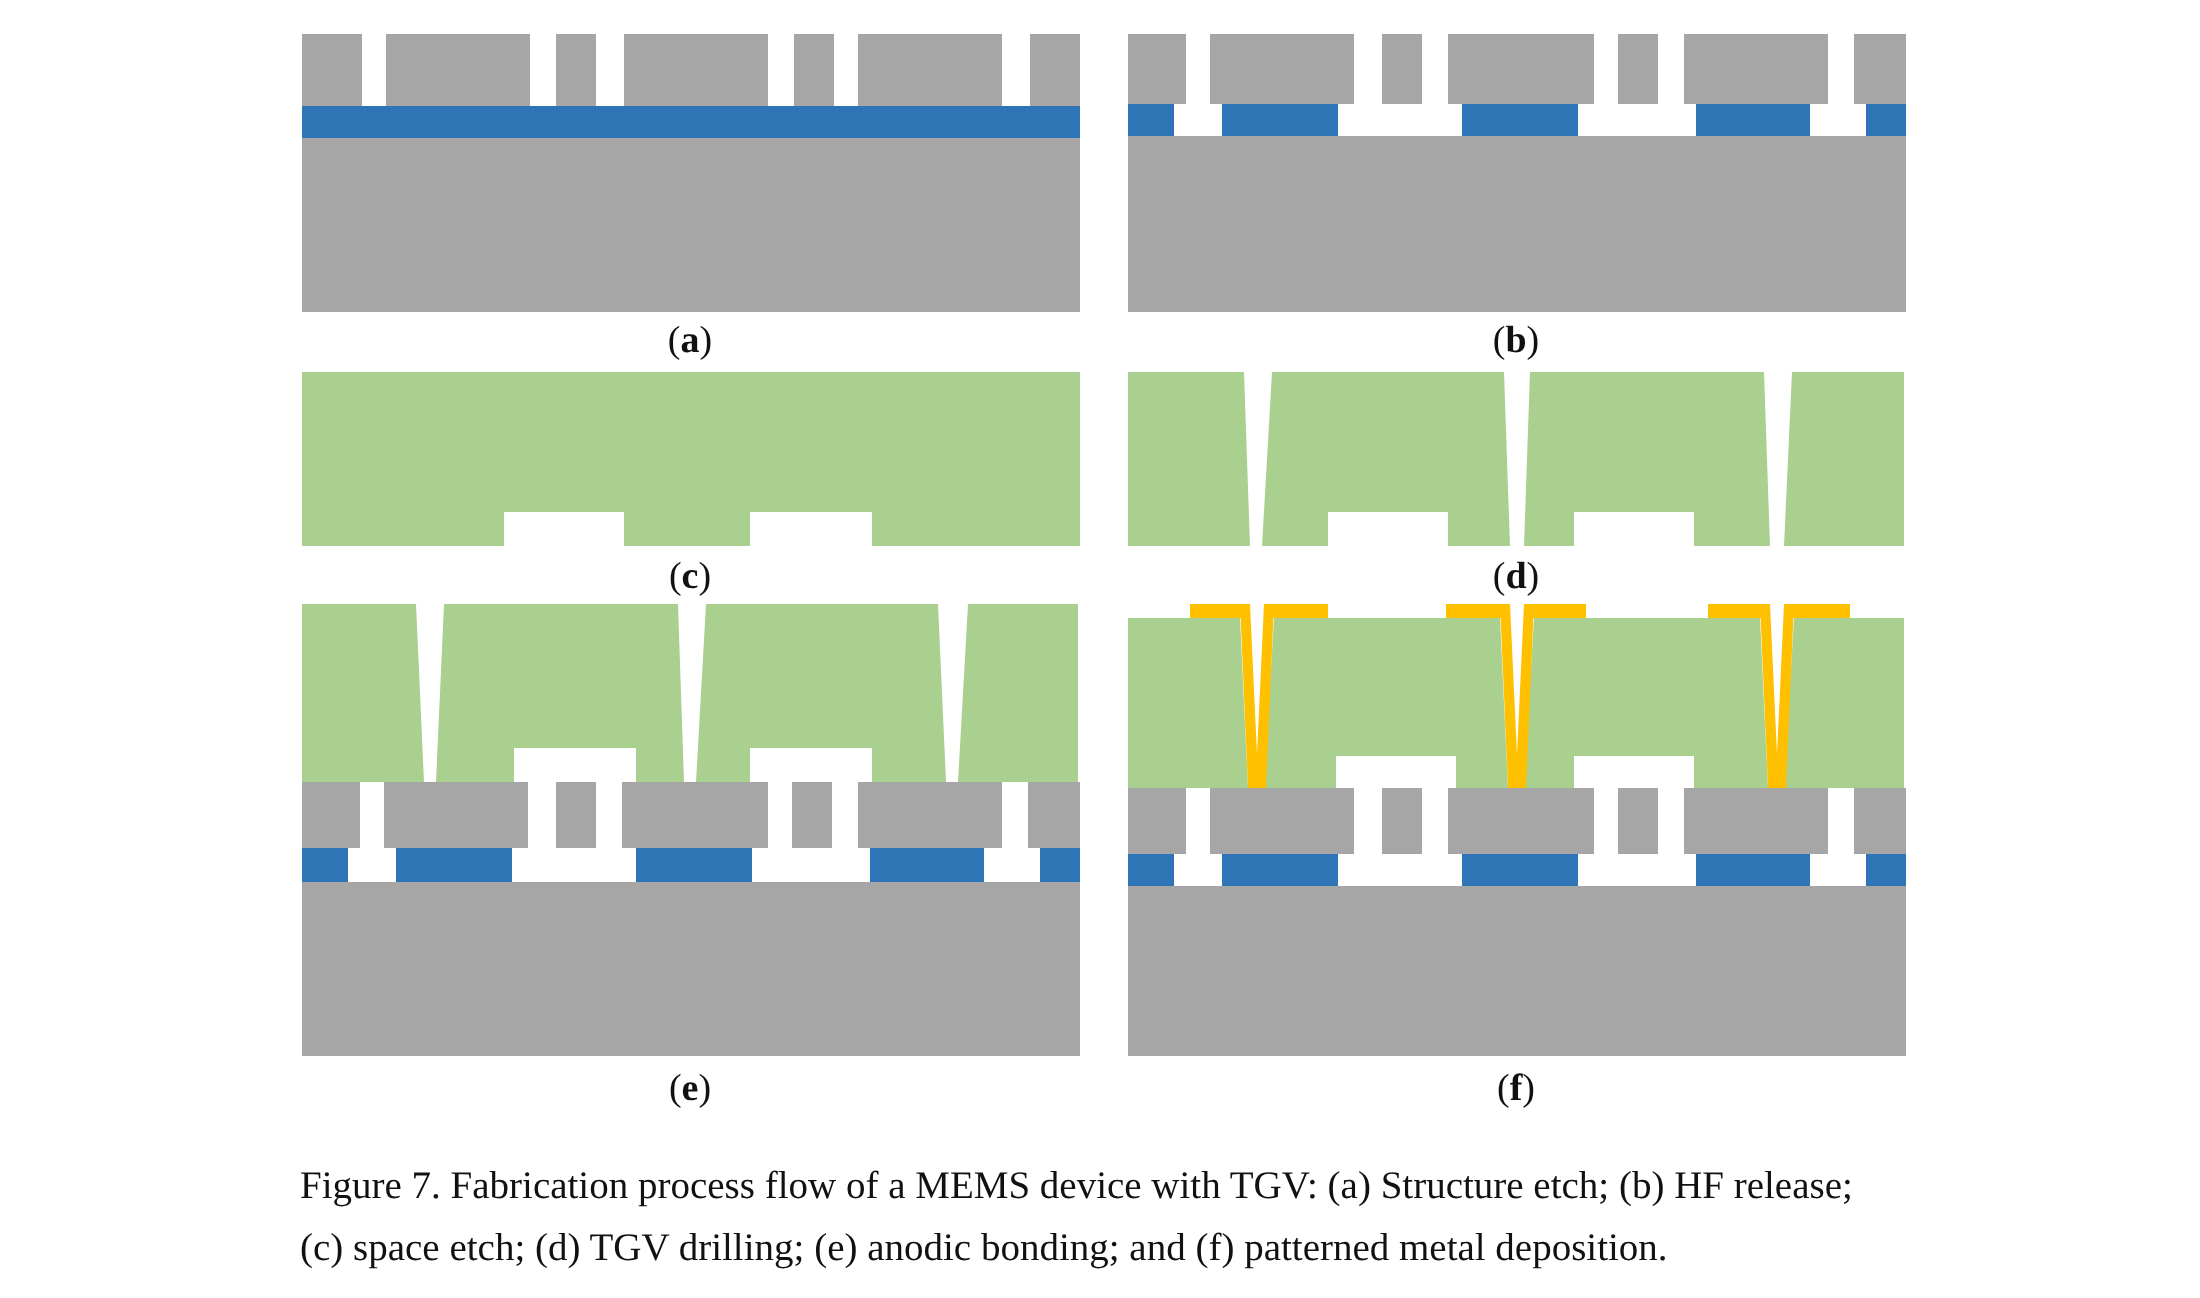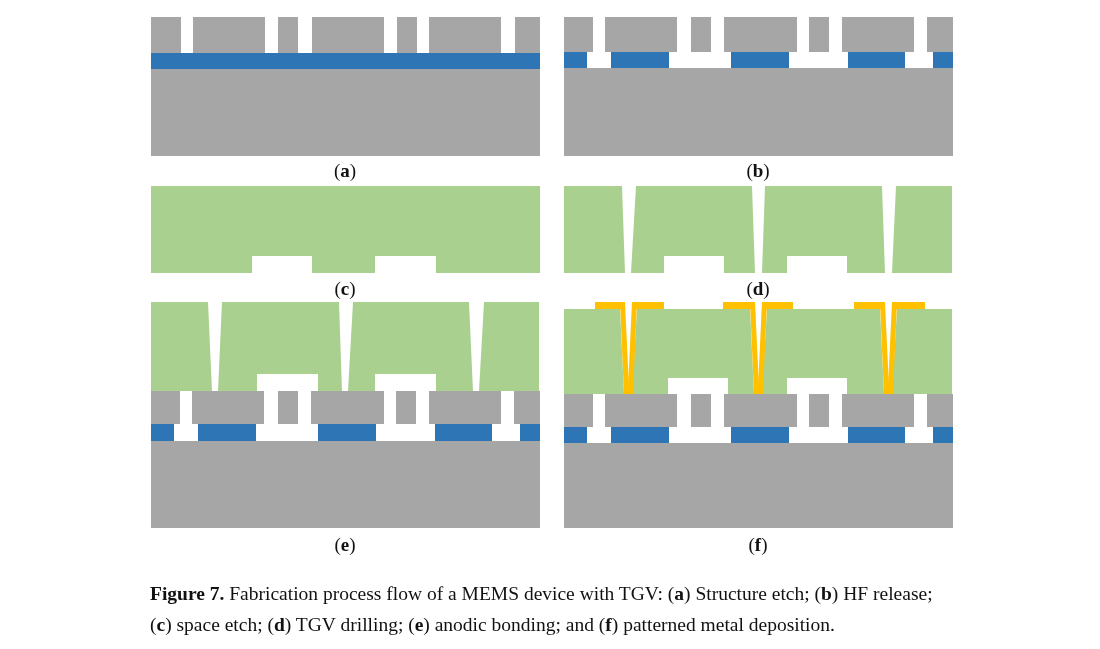--- a/index.html
+++ b/index.html
@@ -1,21 +1,21 @@
 <!DOCTYPE html>
 <html><head>
   <meta charset="utf-8">
   <style>
     html, body { margin: 0; padding: 0; background: #ffffff; }
     body { width: 1100px; height: 649px; position: relative; overflow: hidden; font-family: "Liberation Serif", "DejaVu Serif", serif; }
     #figure { position: absolute; left: 0; top: 0; width: 1100px; height: 560px; }
     .panel-label { position: absolute; font-size: 19px; color: #111; transform: translateX(-50%); white-space: nowrap; }
     .panel-label b { font-weight: bold; }
     #caption { position: absolute; left: 150px; top: 578px; width: 920px; font-size: 19.5px; line-height: 31px; color: #111; }
-    #caption b { font-weight: bold; }
+    #caption b { font-weight: normal; }
   </style>
 </head>
 <body>
 
 <div id="figure">
   <svg id="fig-svg" width="1100" height="560" xmlns="http://www.w3.org/2000/svg">
     <g id="panel-a">
         <rect x="151" y="17" width="30" height="36" fill="#a6a6a6"></rect>
         <rect x="193" y="17" width="72" height="36" fill="#a6a6a6"></rect>
         <rect x="278" y="17" width="20" height="36" fill="#a6a6a6"></rect>

